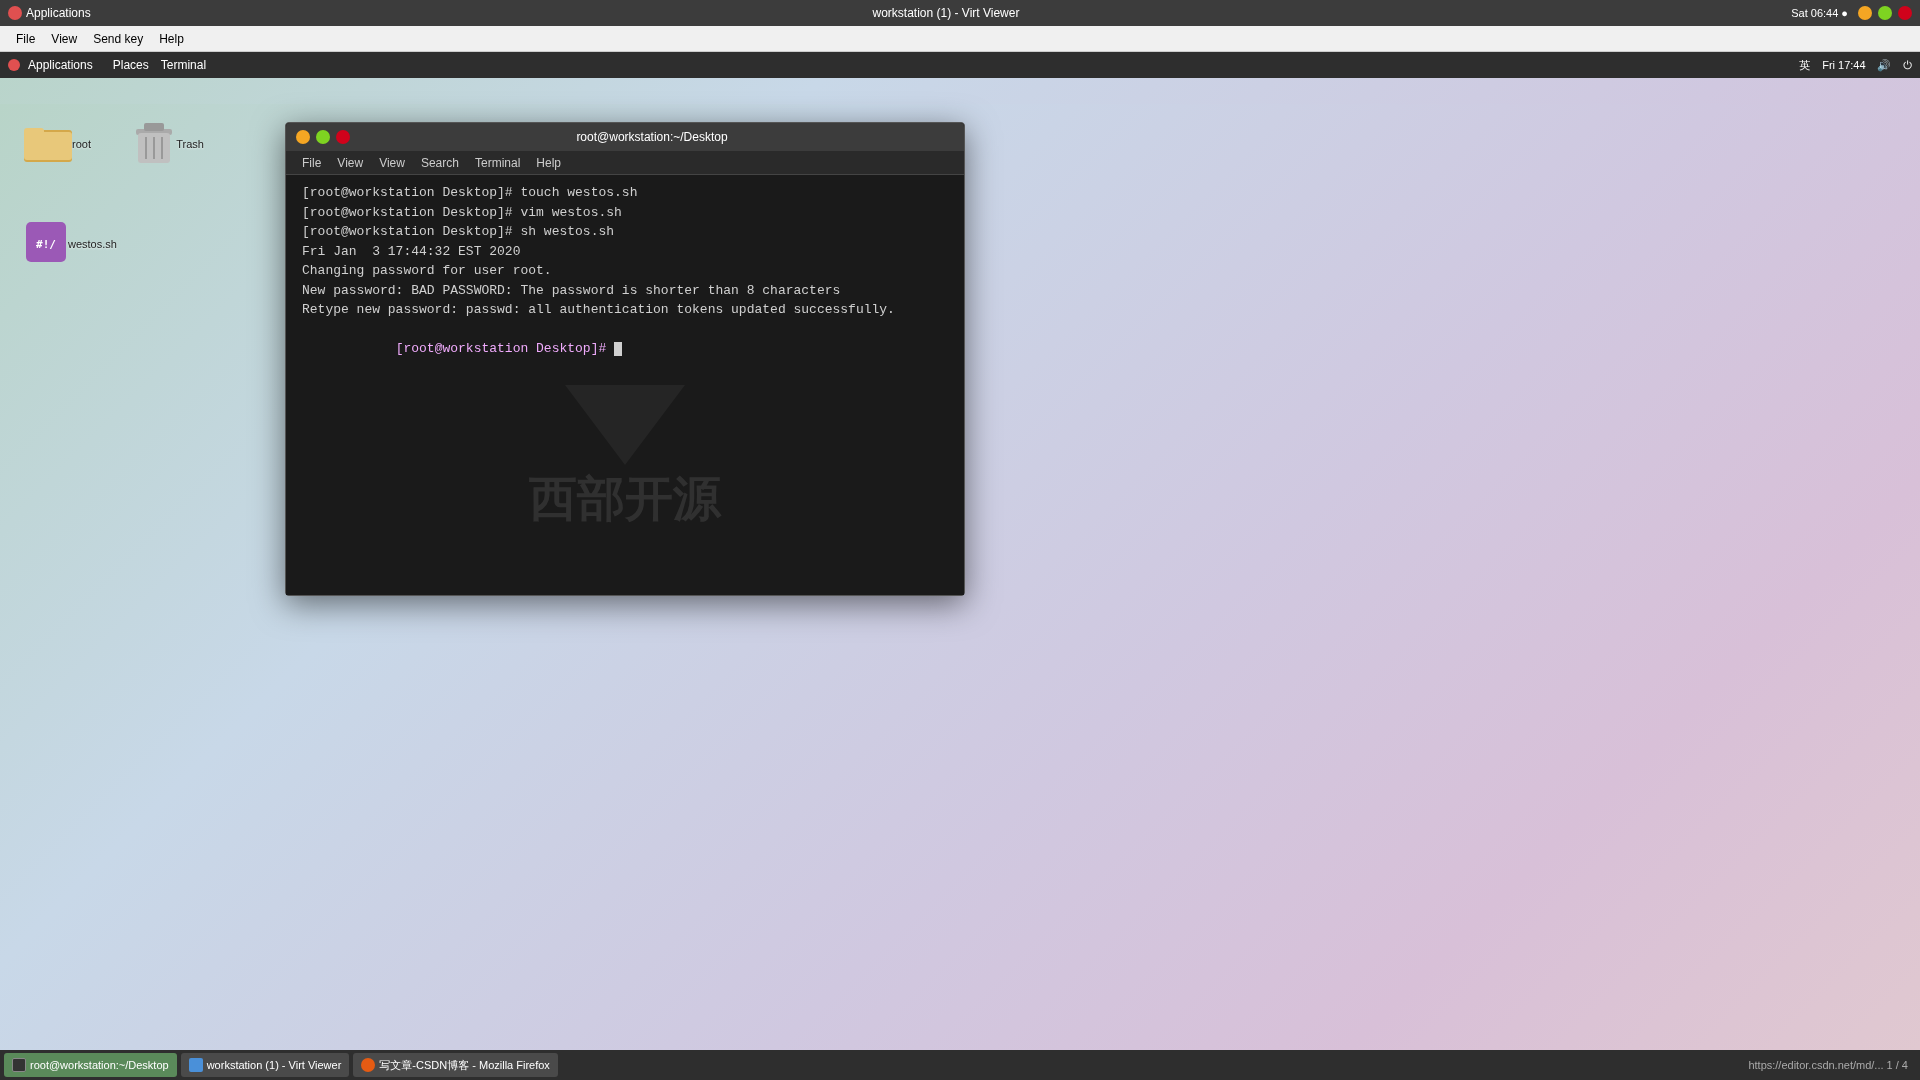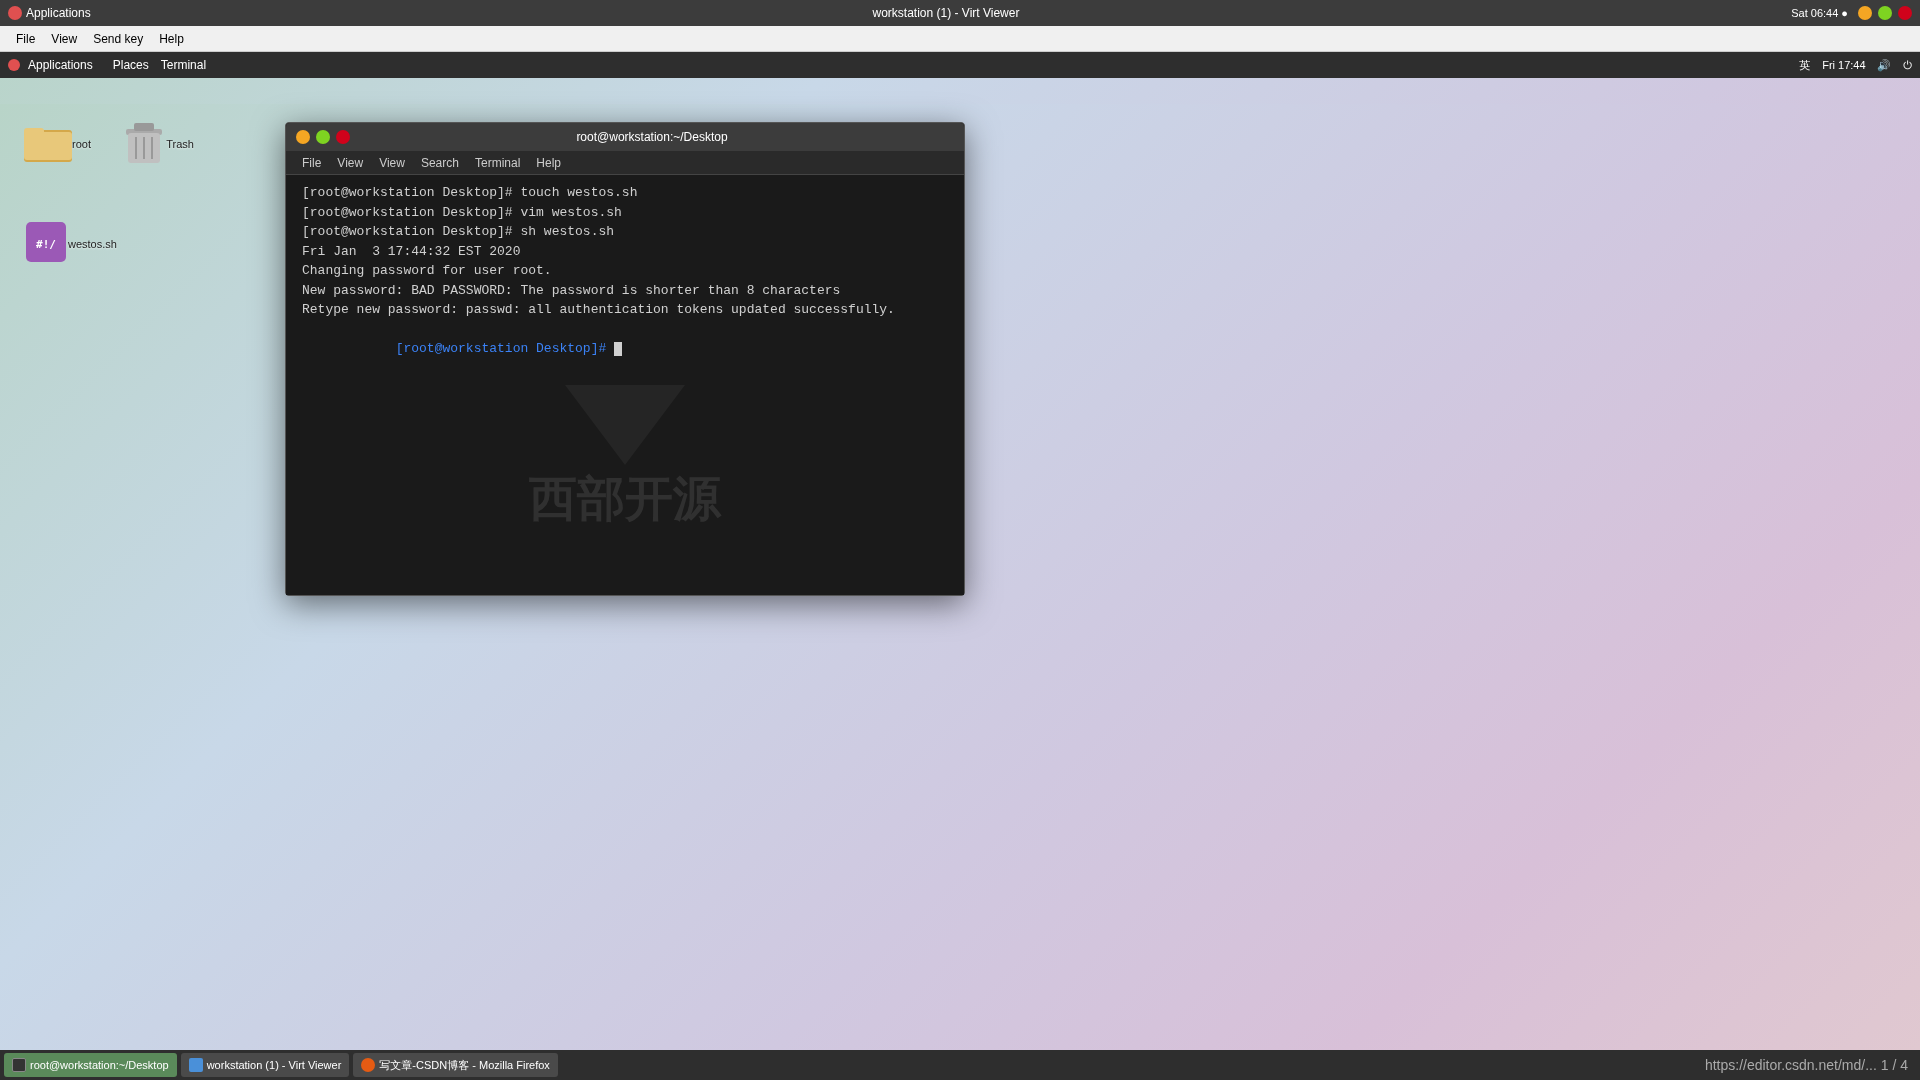--- a/index.html
+++ b/index.html
@@ -207,21 +207,21 @@
       background: #1a1a1a;
       color: #d0d0d0;
       font-family: 'Courier New', monospace;
       font-size: 13px;
       padding: 8px 16px;
       line-height: 1.5;
       min-height: 420px;
       position: relative;
     }
     #terminal-content .term-line { white-space: pre; }
-    #terminal-content .prompt { color: #3b82f6; }
+    #terminal-content .prompt { color: #f0abfc; }
     #terminal-content .watermark {
       position: absolute;
       bottom: 60px; left: 50%;
       transform: translateX(-50%);
       color: rgba(100,100,100,0.3);
       font-size: 48px;
       font-weight: bold;
       white-space: nowrap;
       pointer-events: none;
       font-family: sans-serif;
@@ -274,21 +274,21 @@
       width: 14px; height: 14px;
       border-radius: 2px;
       display: inline-block;
     }
     .taskbar-icon-term { background: #333; border: 1px solid #888; }
     .taskbar-icon-virt { background: #4a90d9; }
     .taskbar-icon-firefox { background: #e55b13; border-radius: 50%; }
     .taskbar-right {
       margin-left: auto;
       color: #aaa;
-      font-size: 14px;
+      font-size: 11px;
       padding-right: 8px;
     }
   </style>
 </head>
 <body>
 
 <div id="virt-viewer-window">
 
   <div id="outer-top-bar">
     <div class="outer-apps">
@@ -337,21 +337,21 @@
         <div class="icon-img">
           <svg width="48" height="40" viewBox="0 0 48 40">
             <rect x="0" y="8" width="48" height="32" rx="3" fill="#d4a84a"></rect>
             <rect x="0" y="6" width="20" height="8" rx="3" fill="#e8c87a"></rect>
             <rect x="0" y="10" width="48" height="28" rx="3" fill="#e8c87a"></rect>
           </svg>
         </div>
         <span class="icon-label">root</span>
       </div>
 
-      <div class="desktop-icon" style="top: 10px; left: 118px;">
+      <div class="desktop-icon" style="top: 10px; left: 128px;">
         <div class="icon-img">
           <svg width="40" height="46" viewBox="0 0 40 46">
             <rect x="2" y="10" width="36" height="6" rx="2" fill="#aaa"></rect>
             <rect x="10" y="4" width="20" height="8" rx="2" fill="#999"></rect>
             <rect x="4" y="14" width="32" height="30" rx="3" fill="#c0c0c0"></rect>
             <line x1="12" y1="18" x2="12" y2="40" stroke="#999" stroke-width="2"></line>
             <line x1="20" y1="18" x2="20" y2="40" stroke="#999" stroke-width="2"></line>
             <line x1="28" y1="18" x2="28" y2="40" stroke="#999" stroke-width="2"></line>
           </svg>
         </div>

